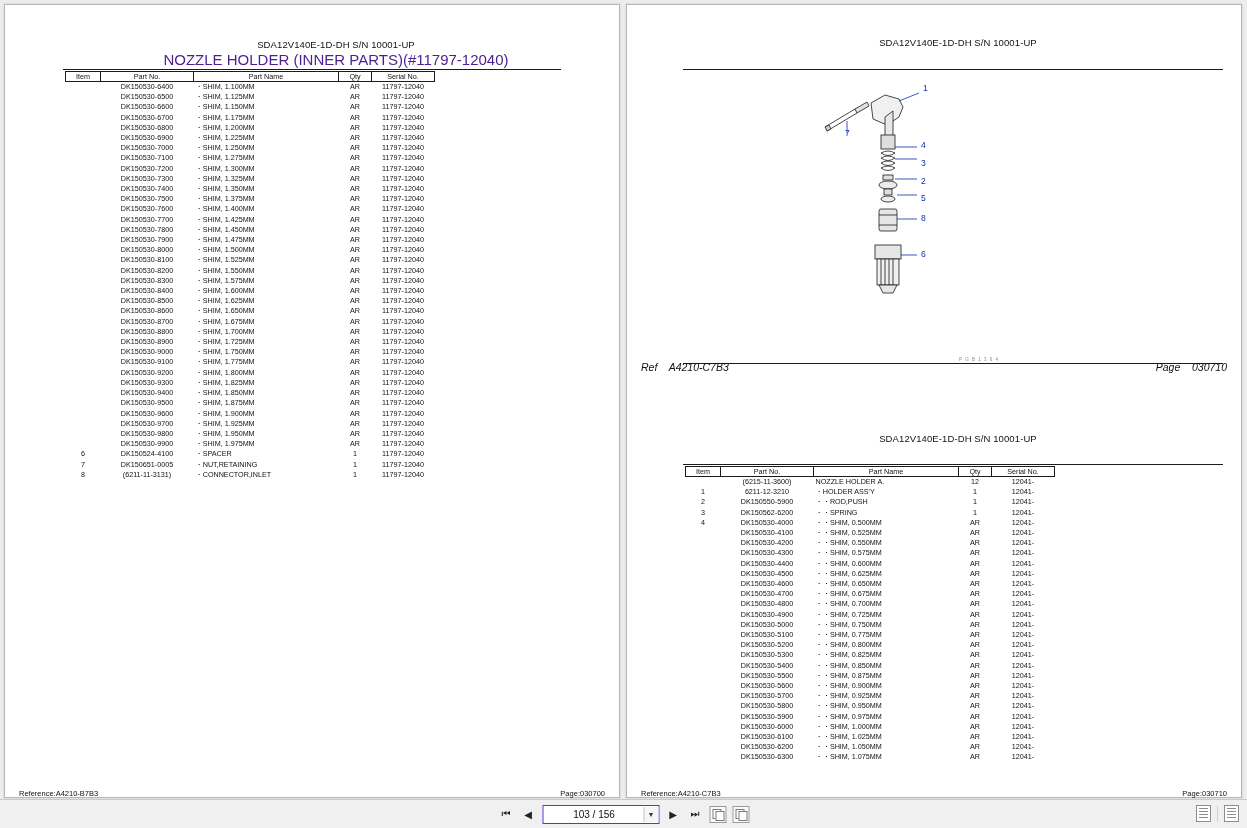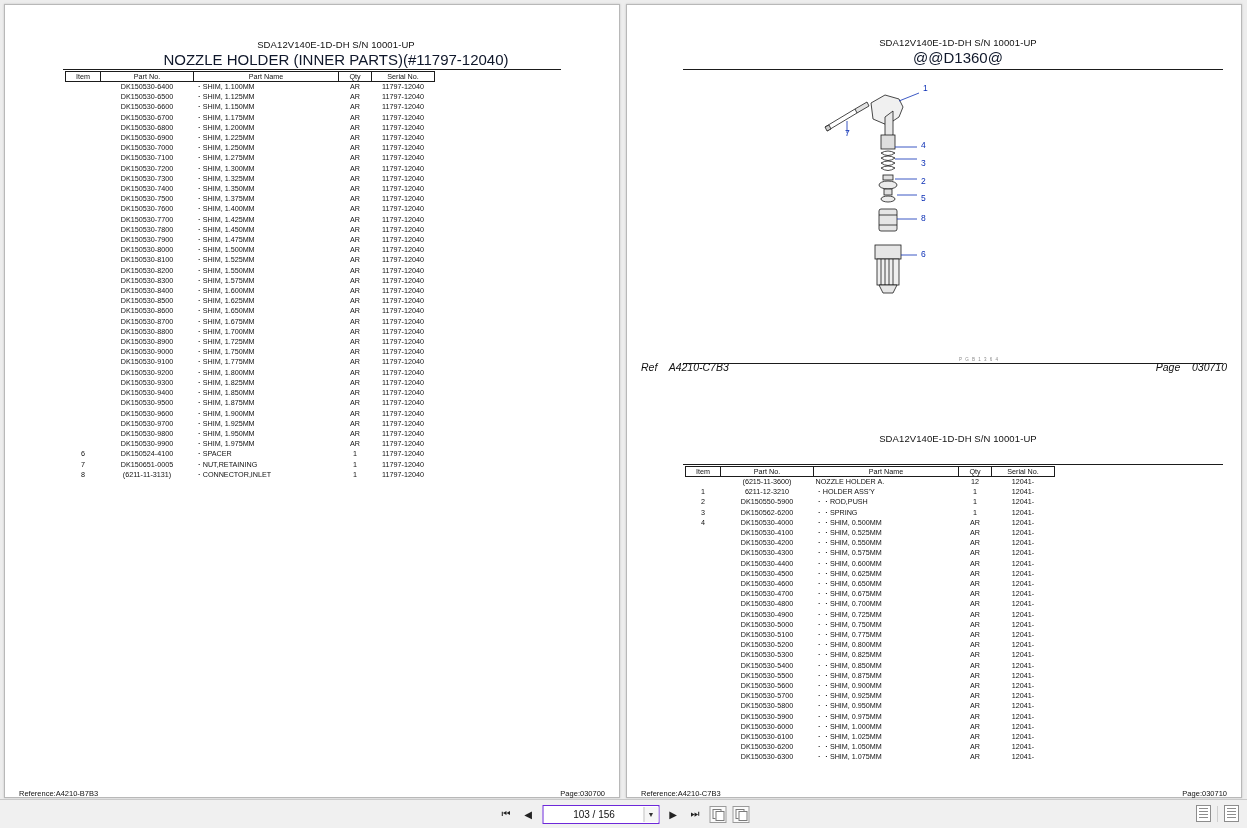--- a/index.html
+++ b/index.html
@@ -6,21 +6,21 @@
   body{width:1247px;height:828px;font-family:"Liberation Sans",sans-serif;overflow:hidden;}
   .viewer{position:relative;width:1247px;height:828px;background:#ededed;}
   .pages{position:absolute;left:0;top:0;width:1247px;height:800px;}
   .page{position:absolute;background:#ffffff;border:1px solid #b8b8b8;box-shadow:0 0 2px rgba(0,0,0,.18);}
   #page-left{left:4px;top:4px;width:614px;height:792px;}
   #page-right{left:626px;top:4px;width:614px;height:792px;}
 
   .sheet{position:absolute;left:0;top:0;right:0;bottom:0;}
   .hdr{text-align:center;margin-left:48px;}
   .hdr .line1{font-size:9.5px;color:#111;letter-spacing:.1px;}
-  .hdr .line2{font-size:15px;color:#0f172a;margin-top:1px;}
+  .hdr .line2{font-size:15px;color:#4c1d95;margin-top:1px;}
   .rule{height:1px;background:#1b1b1b;}
 
   table.parts{border-collapse:collapse;font-size:7.2px;color:#111;}
   table.parts th{font-weight:normal;border:1px solid #1b1b1b;padding:0 2px;line-height:9px;text-align:center;background:#fff;}
   table.parts td{padding:0 2px;line-height:10.2px;white-space:nowrap;}
   td.c-item{width:30px;text-align:center;}
   td.c-part{width:88px;text-align:center;}
   td.c-name{width:140px;text-align:left;padding-left:4px;}
   td.c-qty{width:28px;text-align:center;}
   td.c-ser{width:58px;text-align:center;}
@@ -361,21 +361,20 @@
           <span class="rt">Page:030700</span>
         </div>
       </div>
     </div>
 
     <div class="page" id="page-right">
       <div class="sheet">
 
         <div class="hdr" style="position:absolute;left:0;right:0;top:32px;">
           <div class="line1">SDA12V140E-1D-DH S/N 10001-UP</div>
-          <div class="line2">@@D1360@</div>
         </div>
         <div class="rule" style="position:absolute;left:56px;right:18px;top:64px;"></div>
 
         <svg style="position:absolute;left:180px;top:72px;" width="200" height="290" viewBox="0 0 200 290">
           <g stroke="#1b1b1b" fill="none" stroke-width="0.8">
 
             <line x1="18" y1="50" x2="48" y2="32"></line>
             <line x1="20" y1="54" x2="50" y2="36"></line>
             <path d="M18 50 L20 54 L24 52 L22 48 Z" fill="#cfcfcf"></path>
             <path d="M48 32 L50 36 L62 29 L60 25 Z" fill="#e2e2e2"></path>

